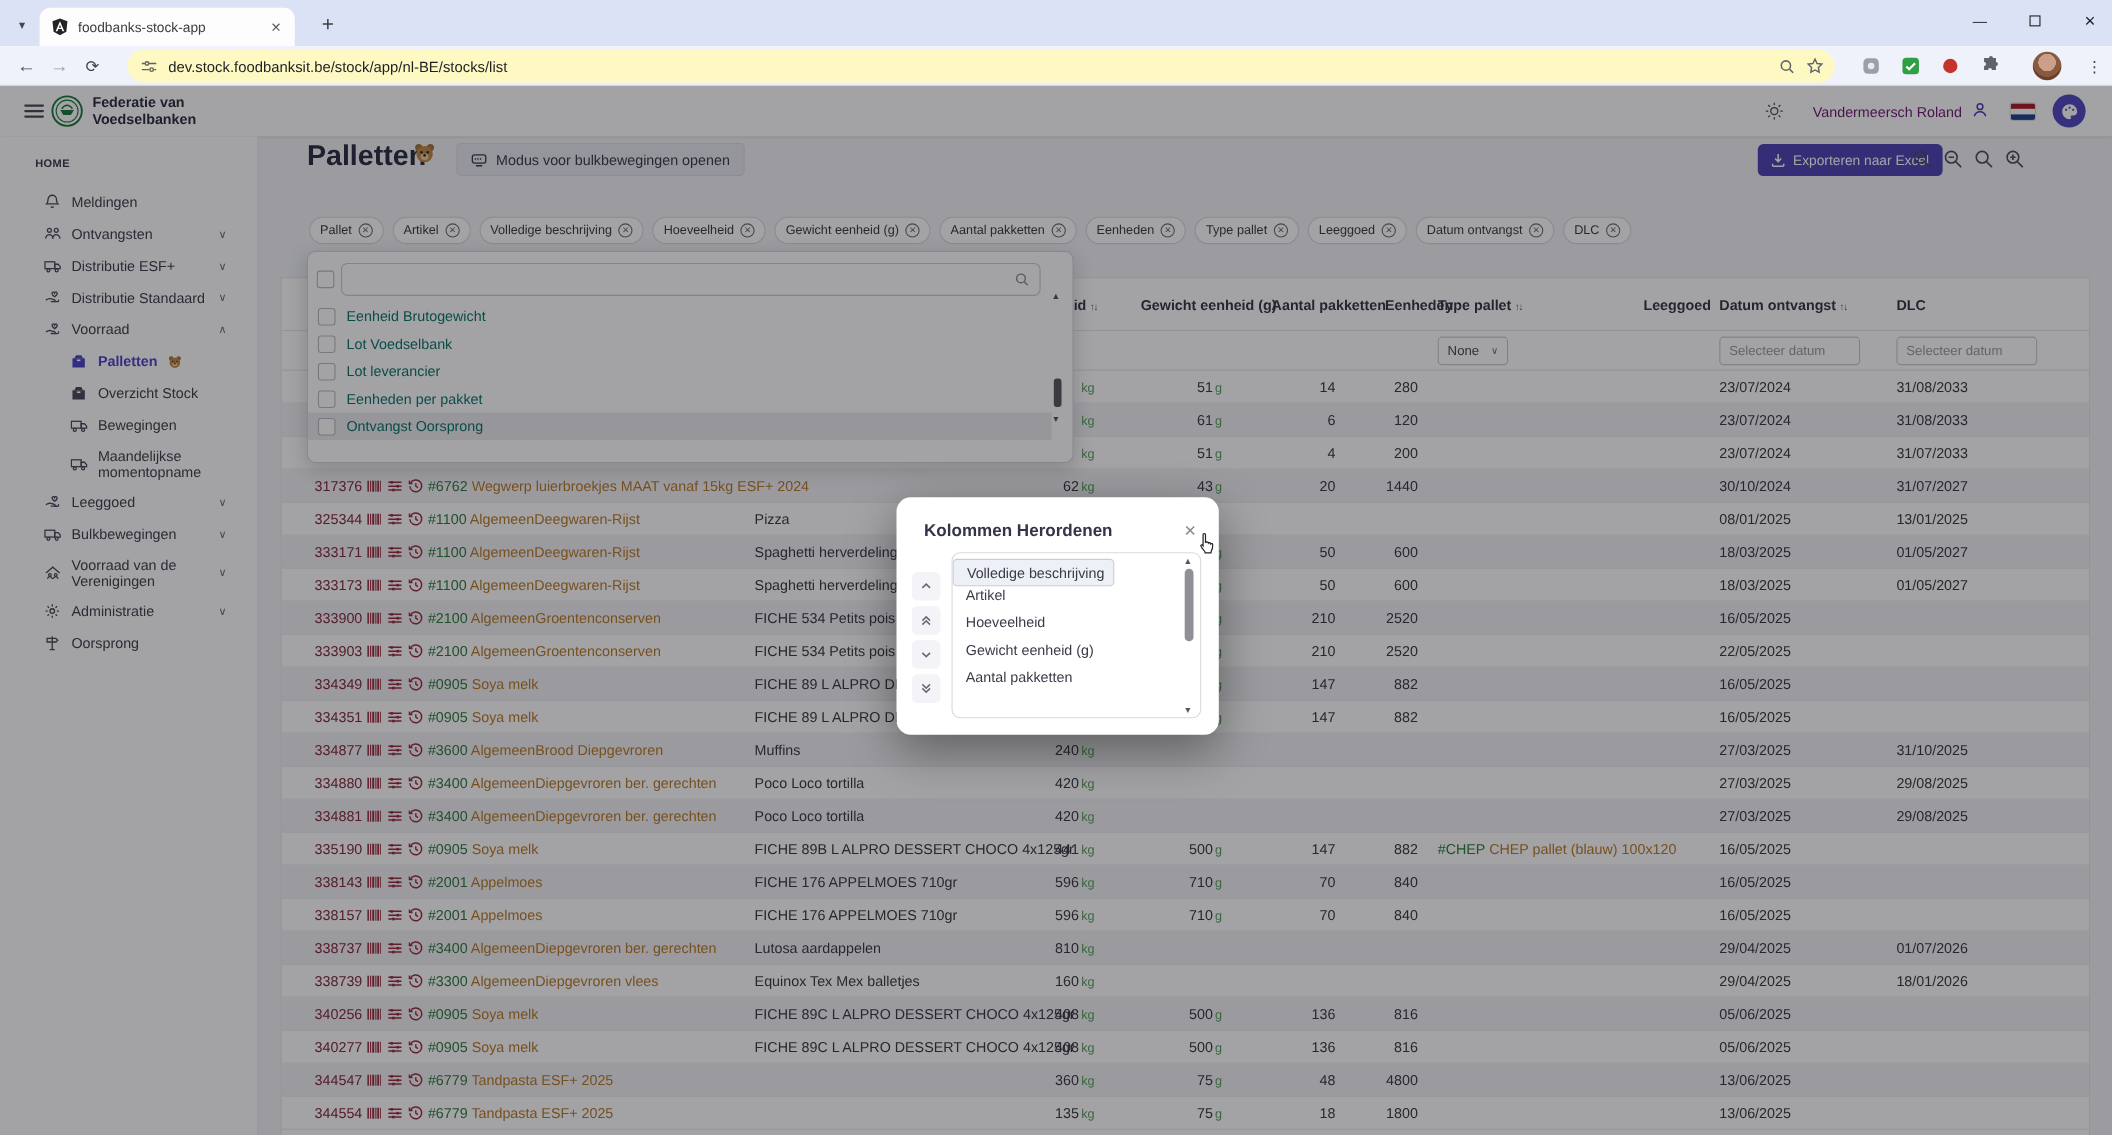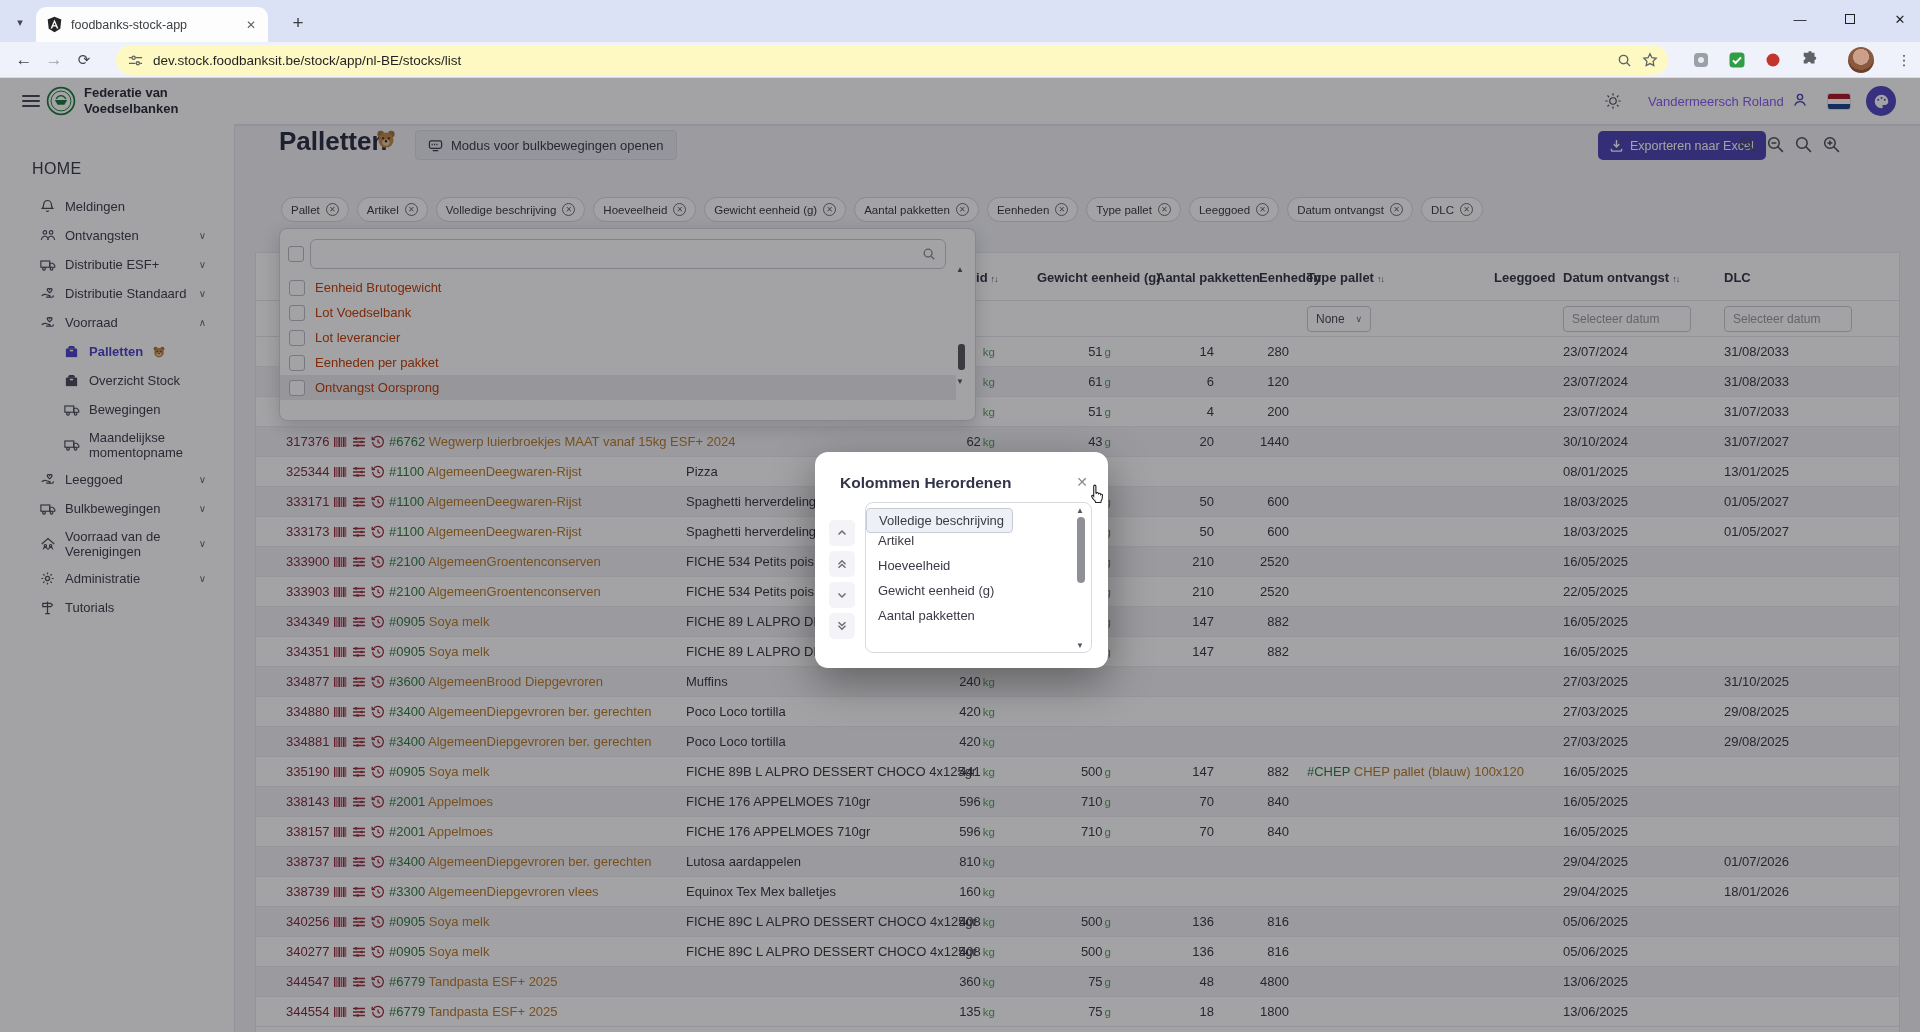--- a/index.html
+++ b/index.html
@@ -32,28 +32,28 @@
   .kebab { position:absolute; left:1896px; top:48px; width:16px; height:24px; color:#3c4043; font-size:14px; display:flex; align-items:center; justify-content:center; letter-spacing:0; }
 
   
   #app { position:absolute; left:0; top:78px; width:1920px; height:954px; background:#f2f3f7; }
   .app-header { position:absolute; left:0; top:0; width:1920px; height:46px; background:#fff; box-shadow:0 1px 2px rgba(40,40,60,.12); }
   .hamburger { position:absolute; left:22px; top:14px; width:18px; height:18px; display:flex; flex-direction:column; justify-content:center; gap:3px; }
   .hamburger i { display:block; height:2px; background:#4a4c58; border-radius:1px; }
   .app-logo { position:absolute; left:46px; top:8px; }
   .org-name { position:absolute; left:84px; top:7px; font-size:13px; font-weight:bold; color:#2b2f3e; line-height:16px; }
   .theme-toggle { position:absolute; left:1604px; top:14px; color:#4a4c58; }
-  .user-chip { position:absolute; left:1648px; top:14px; display:flex; align-items:center; gap:8px; color:#8b5cf6; font-size:13px;text-align:center; }
+  .user-chip { position:absolute; left:1648px; top:14px; display:flex; align-items:center; gap:8px; color:#701a75; font-size:13px;text-align:center; }
   .flag { position:absolute; left:1828px; top:16px; width:22px; height:15px; border-radius:2px; overflow:hidden; box-shadow:0 0 0 1px rgba(0,0,0,.12); }
   .flag i { display:block; height:5px; }
   .palette-btn { position:absolute; left:1866px; top:8px; width:30px; height:30px; border-radius:50%; background:#5349c2; display:flex; align-items:center; justify-content:center; }
 
   
   .sidebar { position:absolute; left:0; top:46px; width:235px; height:908px; background:#fff; border-right:1px solid #e6e6ec; }
-  .sb-section { margin:36px 0 14px 32px; font-size:16px; font-weight:normal; letter-spacing:.4px; color:#3a3c4c; }
+  .sb-section { margin:20px 0 14px 32px; font-size:10px; font-weight:bold; letter-spacing:.4px; color:#3a3c4c; }
   .sb-item { position:relative; display:flex; align-items:center; height:29px; padding-left:40px; gap:9px; cursor:pointer; color:#40424f; font-size:13px; }
   .sb-item.two { height:41px; }
   .sb-item.sub { padding-left:64px; }
   .sb-item .sb-ic { display:flex; width:16px; color:#4b4d5c; flex:none; }
   .sb-item .sb-label { line-height:15px; }
   .sb-item .sb-chev { position:absolute; right:28px; color:#6a6c78; font-size:10px; }
   .sb-item.active, .sb-item.active .sb-ic { color:#4f46c8; font-weight:bold; }
 
   
   .page-title { position:absolute; left:279px; top:48px; font-size:26px; font-weight:bold; color:#2e3044; }
@@ -90,21 +90,21 @@
   .c-type { left:1051px; } .c-recv { left:1307px; } .c-dlc { left:1468px; }
   .code { color:#2f7d3f; } .aname { color:#b97c2c; } .unit { color:#5aa05f; font-size:11.5px; margin-left:2px; }
 
   
   .col-panel { position:absolute; left:279px; top:150px; width:697px; height:193px; background:#fff;
     border:1px solid #d5d6de; border-radius:8px; box-shadow:0 6px 18px rgba(20,20,40,.18); z-index:3; }
   .cp-search { position:absolute; left:30px; top:10px; width:636px; height:30px; border:1px solid #c9ccd6; border-radius:6px;
     display:flex; align-items:center; justify-content:flex-end; padding:0 9px; color:#7a7c88; }
   .cb { width:16px; height:16px; border:1.5px solid #b9bcc6; border-radius:3px; background:#fff; flex:none; }
   .cp-all { position:absolute; left:8px; top:17px; }
-  .cp-opt { position:absolute; left:0; width:676px; height:25px; display:flex; align-items:center; gap:10px; padding-left:9px; font-size:13px; color:#c2410c; }
+  .cp-opt { position:absolute; left:0; width:676px; height:25px; display:flex; align-items:center; gap:10px; padding-left:9px; font-size:13px; color:#0f766e; }
   .cp-opt.hl { background:#ebebef; }
   .cp-arrow { position:absolute; left:676px; font-size:8px; color:#55565c; }
   .cp-thumb { position:absolute; left:678px; top:115px; width:7px; height:26px; background:#5a5b61; border-radius:3px; }
   .cp-footer { position:absolute; left:9px; top:166px; display:flex; align-items:center; gap:10px; }
   .cp-count { font-size:13px; font-weight:bold; color:#2e2f3a; margin-right:14px; }
   .btn-purple { height:24px; padding:0 11px; background:#4f46b5; color:#fff; border-radius:4px; font-size:12px; display:flex; align-items:center; }
 
   
   .overlay { position:absolute; left:0; top:78px; width:1920px; height:954px; background:rgba(5,5,10,.37); z-index:5; }
   .modal { position:absolute; left:815px; top:452px; width:293px; height:216px; background:#fff; border-radius:13px;
@@ -410,21 +410,21 @@
             </span>
             <span class="sb-label">Administratie</span>
             <span class="sb-chev">∨</span>
           </div>
           <div class="sb-item">
             <span class="sb-ic">
               <svg width="15" height="15" viewBox="0 0 16 16" fill="none" stroke="currentColor" stroke-width="1.3">
                 <path d="M8 1.5v13M3 3.5h8.5l1.8 1.8-1.8 1.8H3zM5.5 14.5h5"></path>
               </svg>
             </span>
-            <span class="sb-label">Tutorials</span>
+            <span class="sb-label">Oorsprong</span>
           </div>
         </div>
     </div>
 
     <div class="page-title">Palletten</div>
     <div class="title-bear">
       <svg width="22" height="22" viewBox="0 0 20 20">
           <circle cx="5.2" cy="5.6" r="3" fill="#a8763e"></circle>
           <circle cx="14.8" cy="5.6" r="3" fill="#a8763e"></circle>
           <circle cx="10" cy="11" r="6.8" fill="#c08a4a"></circle>

